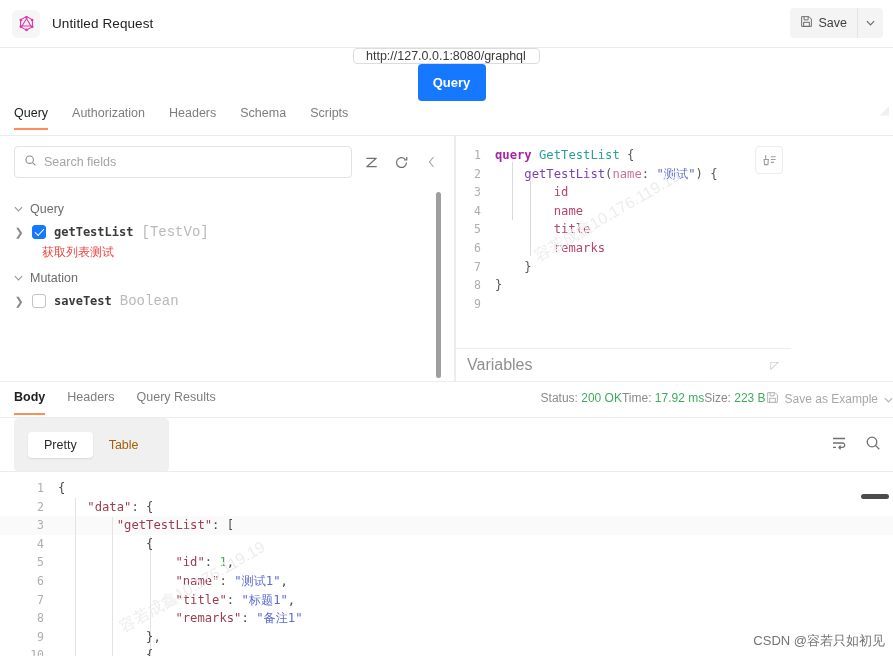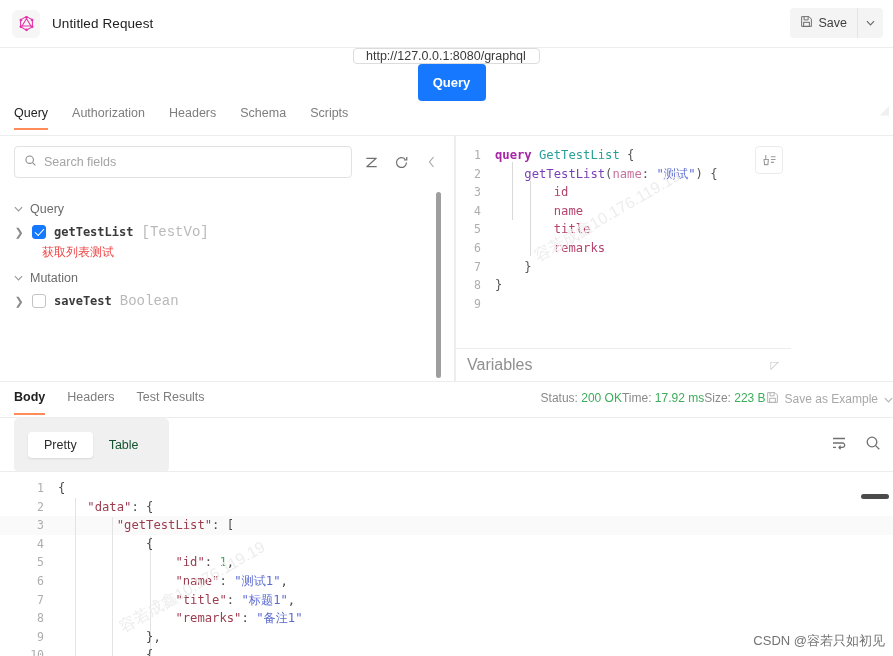--- a/index.html
+++ b/index.html
@@ -194,21 +194,21 @@
 
   
   .formatrow {
     position: absolute; top: 418px; left: 0; width: 893px; height: 53px;
     display: flex; align-items: center; padding: 0 12px 0 14px;
   }
   .seg {
     display: flex; background: #f0f0f0; border-radius: 5px; padding: 14px;
   }
   .seg div {
-    padding: 6px 16px; font-size: 12.5px; color: #14532d; border-radius: 4px; cursor: pointer;
+    padding: 6px 16px; font-size: 12.5px; color: #a16207; border-radius: 4px; cursor: pointer;
   }
   .seg div.on { background: #fff; color: #2b2b2b; box-shadow: 0 1px 2px rgba(0,0,0,.10); }
   .fmt-icons { margin-left: auto; display: flex; gap: 18px; color: #707070; }
 
   
   .respbody {
     position: absolute; top: 471px; left: 0; width: 893px; bottom: 0;
     border-top: 1px solid #ededed; overflow: hidden; background: #fff;
   }
   .rcode {
@@ -388,21 +388,21 @@
         <span class="lbl">Variables</span>
         <span class="up">◸</span>
       </div>
     </div>
   </div>
   <div class="vdiv"></div>
 
   <div class="respbar">
     <div class="tab active">Body</div>
     <div class="tab">Headers</div>
-    <div class="tab">Test Results</div>
+    <div class="tab">Query Results</div>
 
     <div class="status-area">
       <span>
         <span>Status:</span>
         <b>200 OK</b>
       </span>
       <span>
         <span>Time:</span>
         <b>17.92 ms</b>
       </span>

